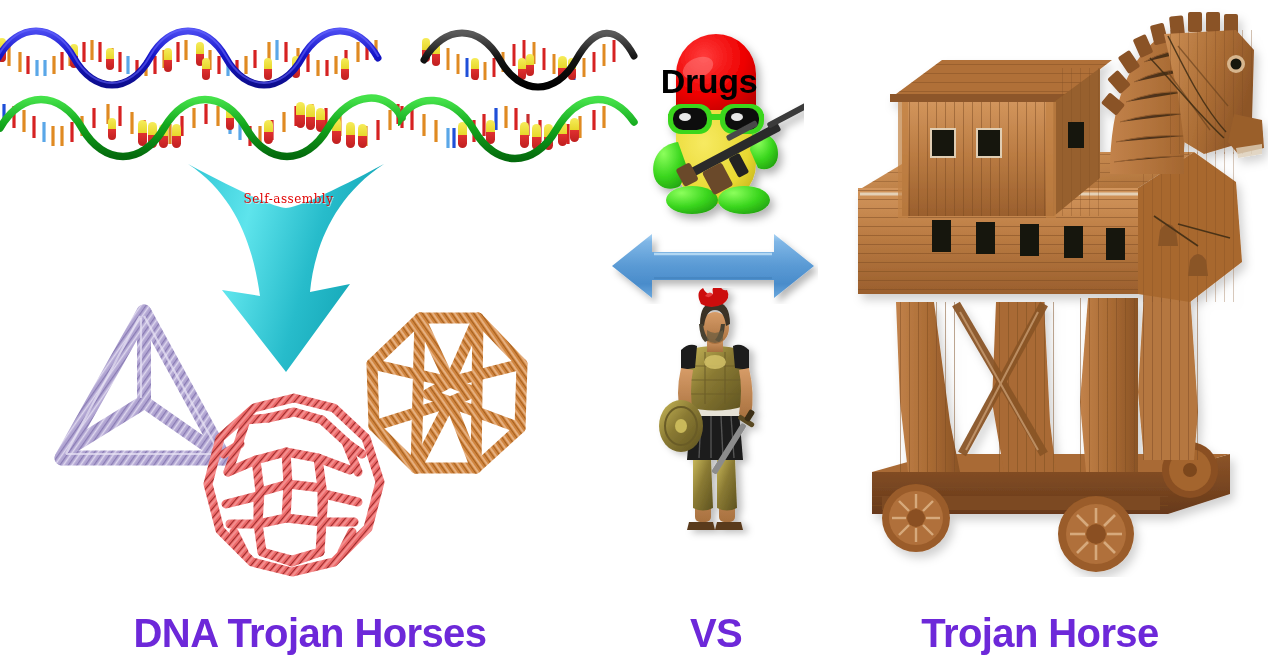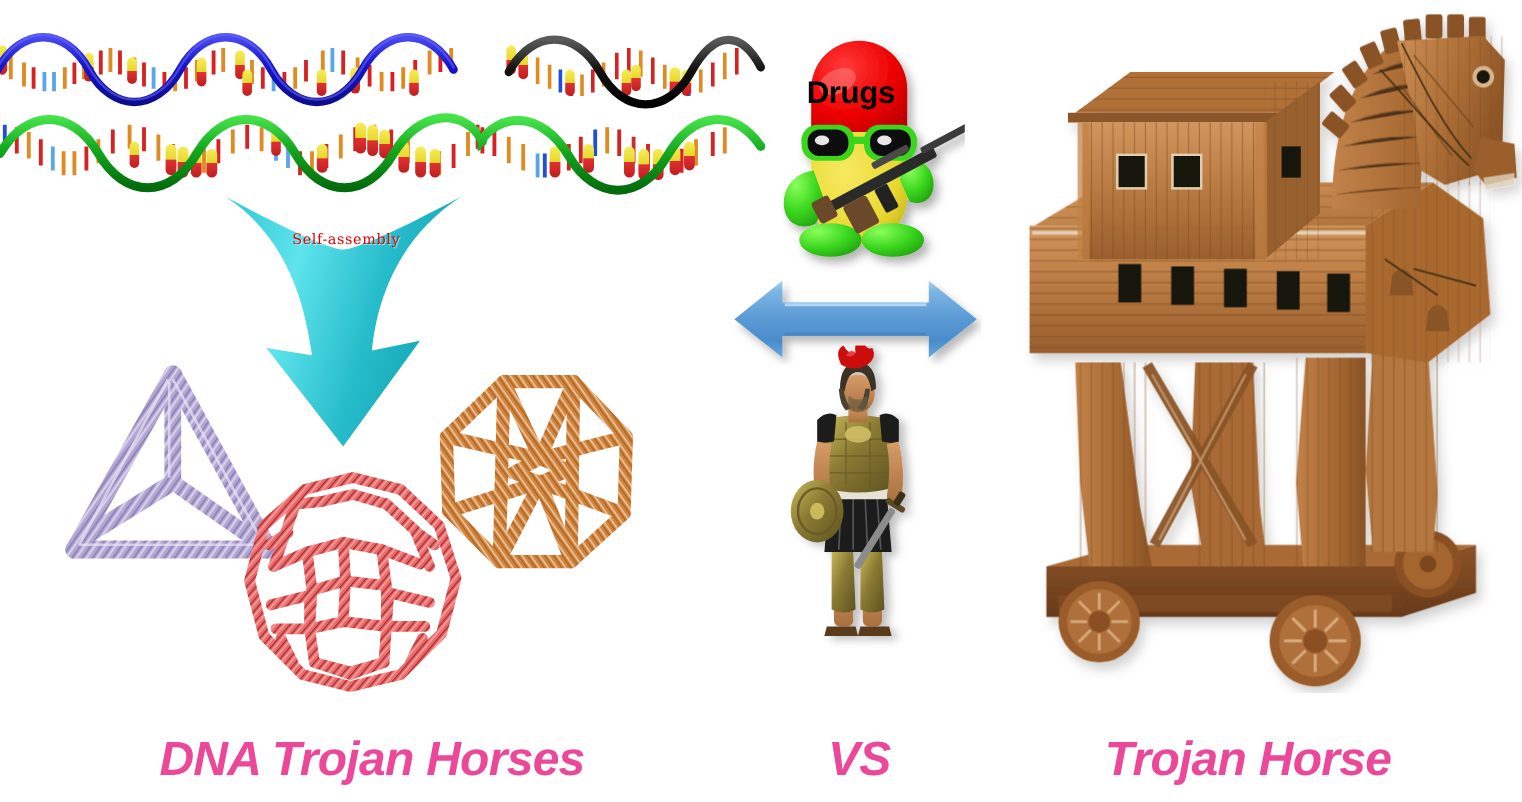--- a/index.html
+++ b/index.html
@@ -18,37 +18,37 @@
             font-family:"DejaVu Serif", serif;
             font-size:12px;letter-spacing:.5px;font-weight:400;
             text-shadow:1px 1px 0 rgba(255,255,255,.55);}
 
   
   .nano{position:absolute;}
 
   
   .drugs{position:absolute;left:634px;top:22px;width:170px;height:205px;}
   .drugs-label{position:absolute;left:634px;top:62px;width:150px;
-               text-align:center;color:#000;font-size:26px;font-weight:700;
+               text-align:center;color:#000;font-size:34px;font-weight:700;
                font-family:"Liberation Sans", sans-serif;letter-spacing:-.3px;}
 
   
   .vsarrow{position:absolute;left:608px;top:228px;width:210px;height:76px;}
 
   
   .soldier{position:absolute;left:655px;top:288px;width:120px;height:268px;}
 
   
   .horse{position:absolute;left:838px;top:2px;width:430px;height:575px;}
 
   
-  .caption{position:absolute;bottom:12px;color:#ec4899;
+  .caption{position:absolute;bottom:12px;color:#6d28d9;
            font-family:"Liberation Sans", sans-serif;
            font-weight:700;font-size:40px;letter-spacing:-.6px;
-           white-space:nowrap;font-style:italic;}
+           white-space:nowrap;}
   .cap-left{left:0;width:620px;text-align:center;}
   .cap-mid{left:620px;width:192px;text-align:center;}
   .cap-right{left:812px;width:456px;text-align:center;}
 </style>
 </head>
 <body>
 
 <div id="fig">
 
   <div class="dna-wrap" style="left:-4px;top:18px;">

